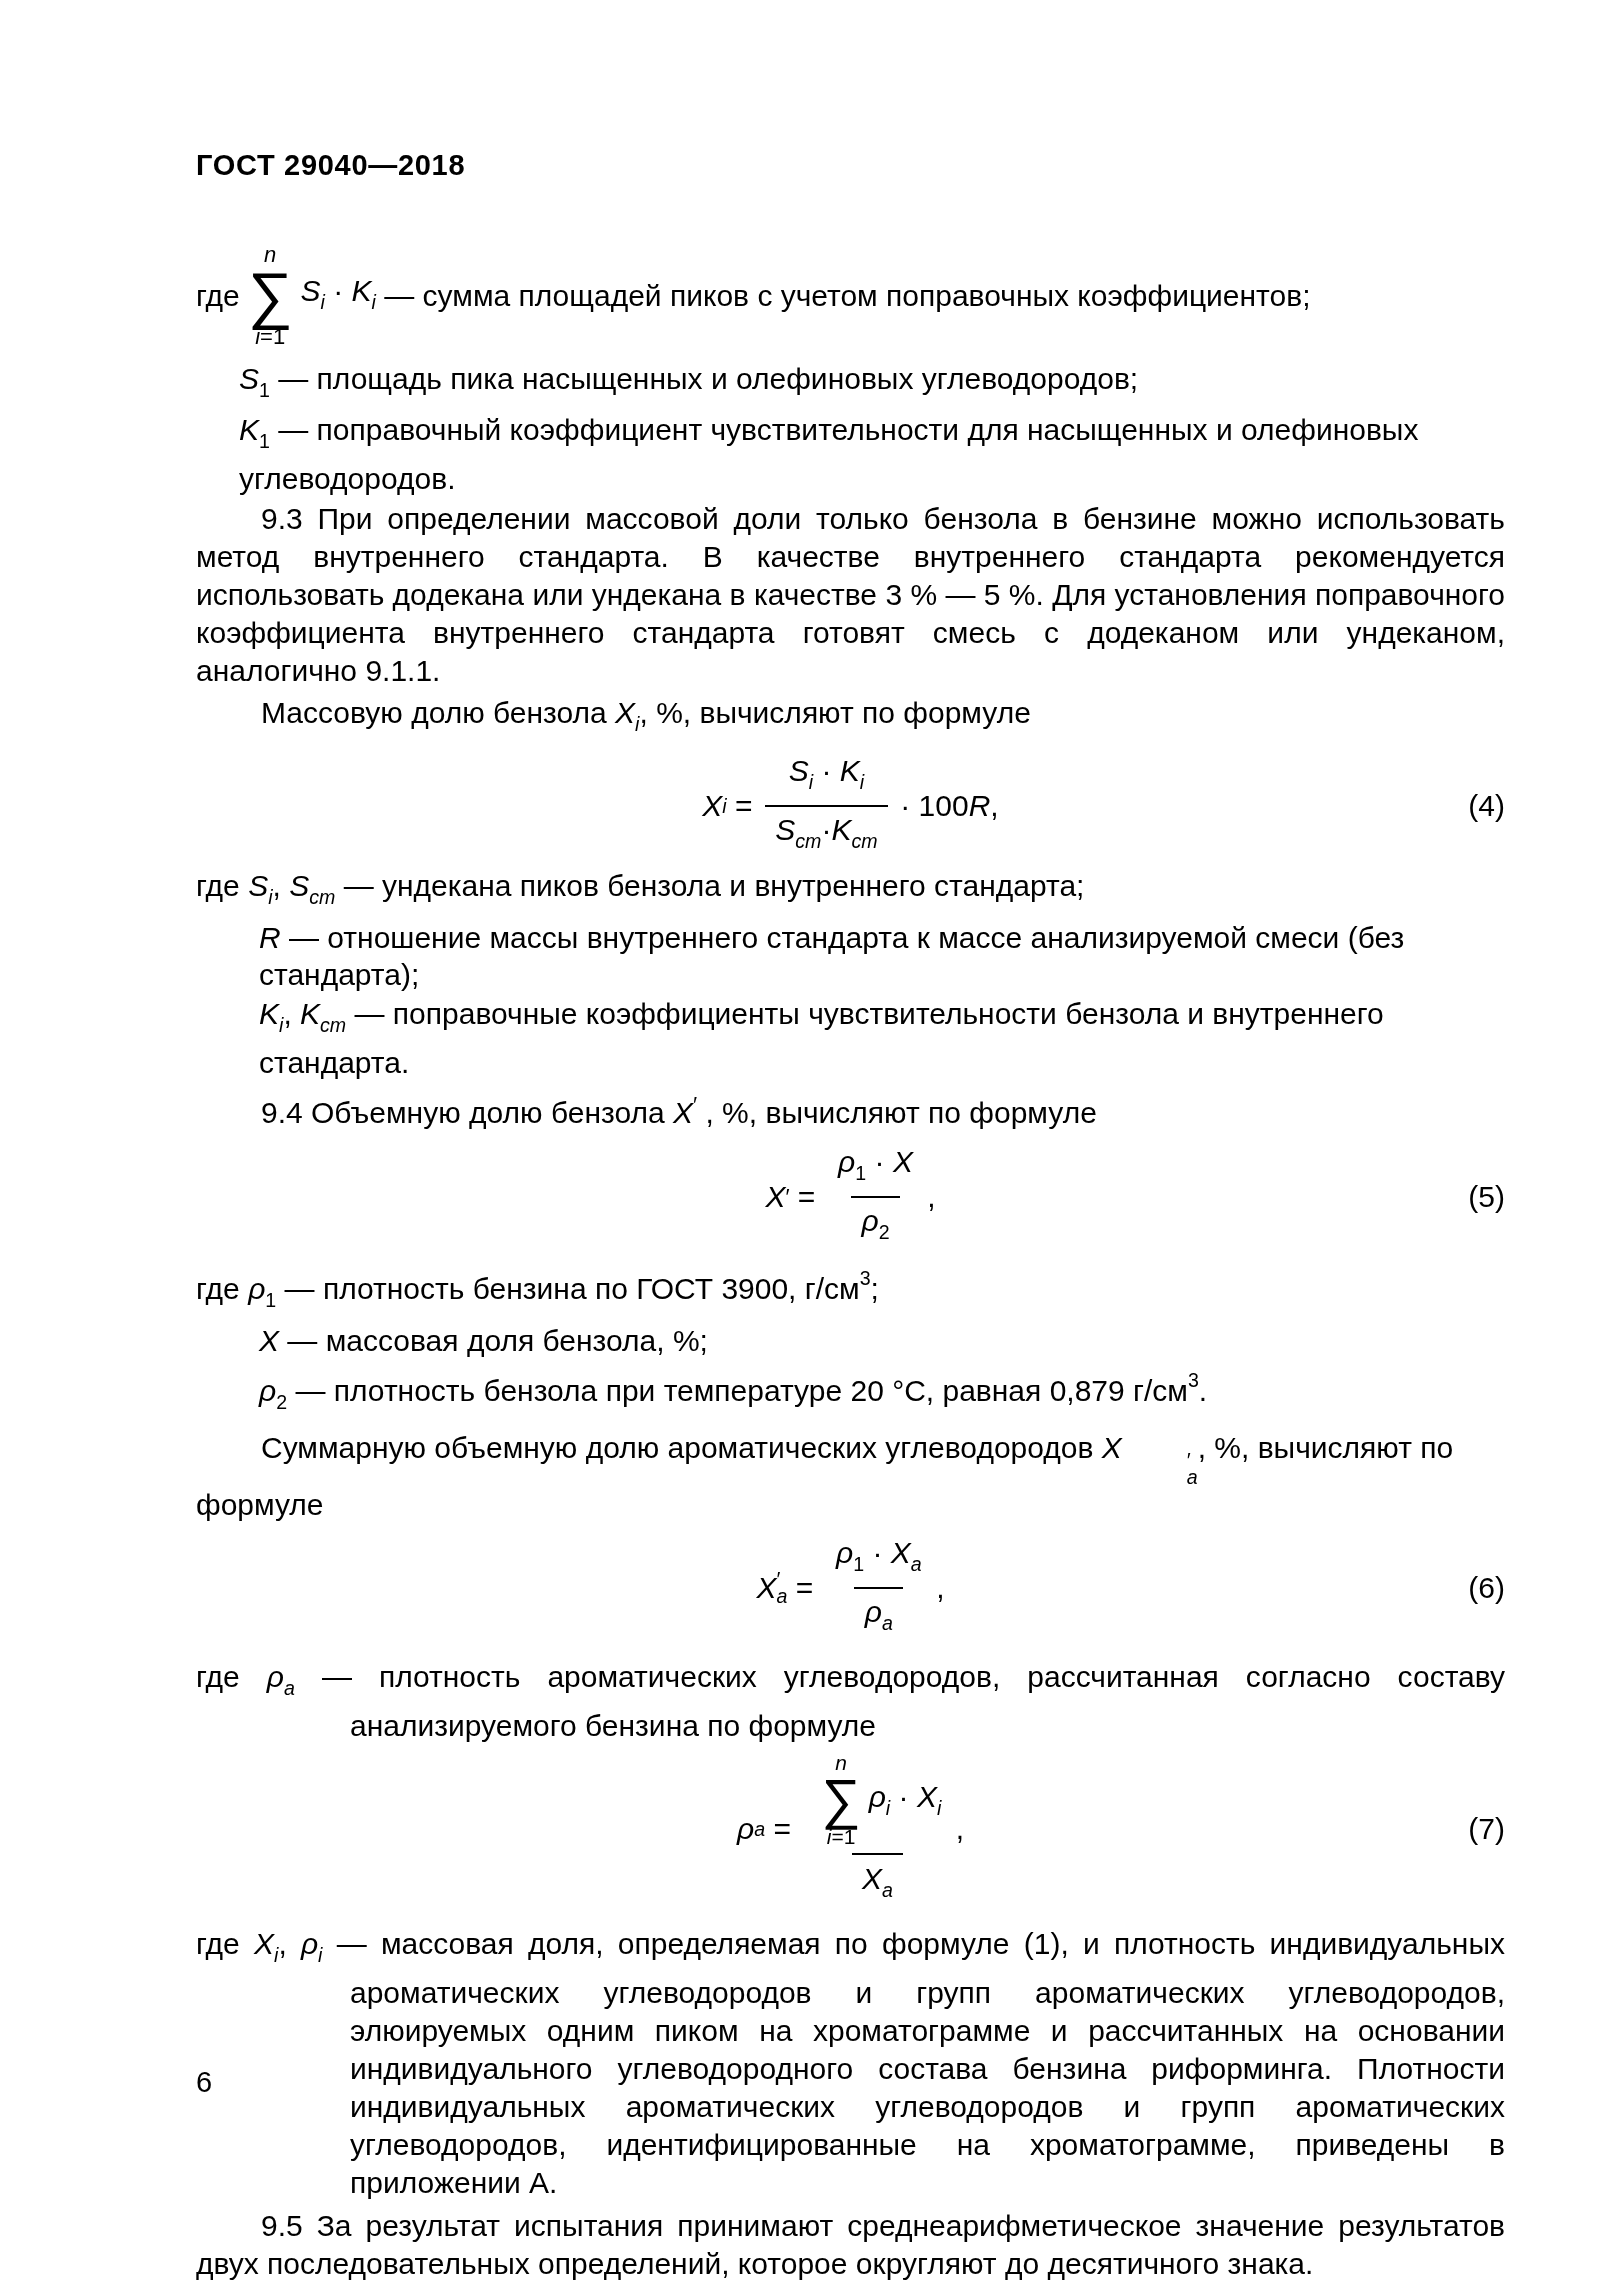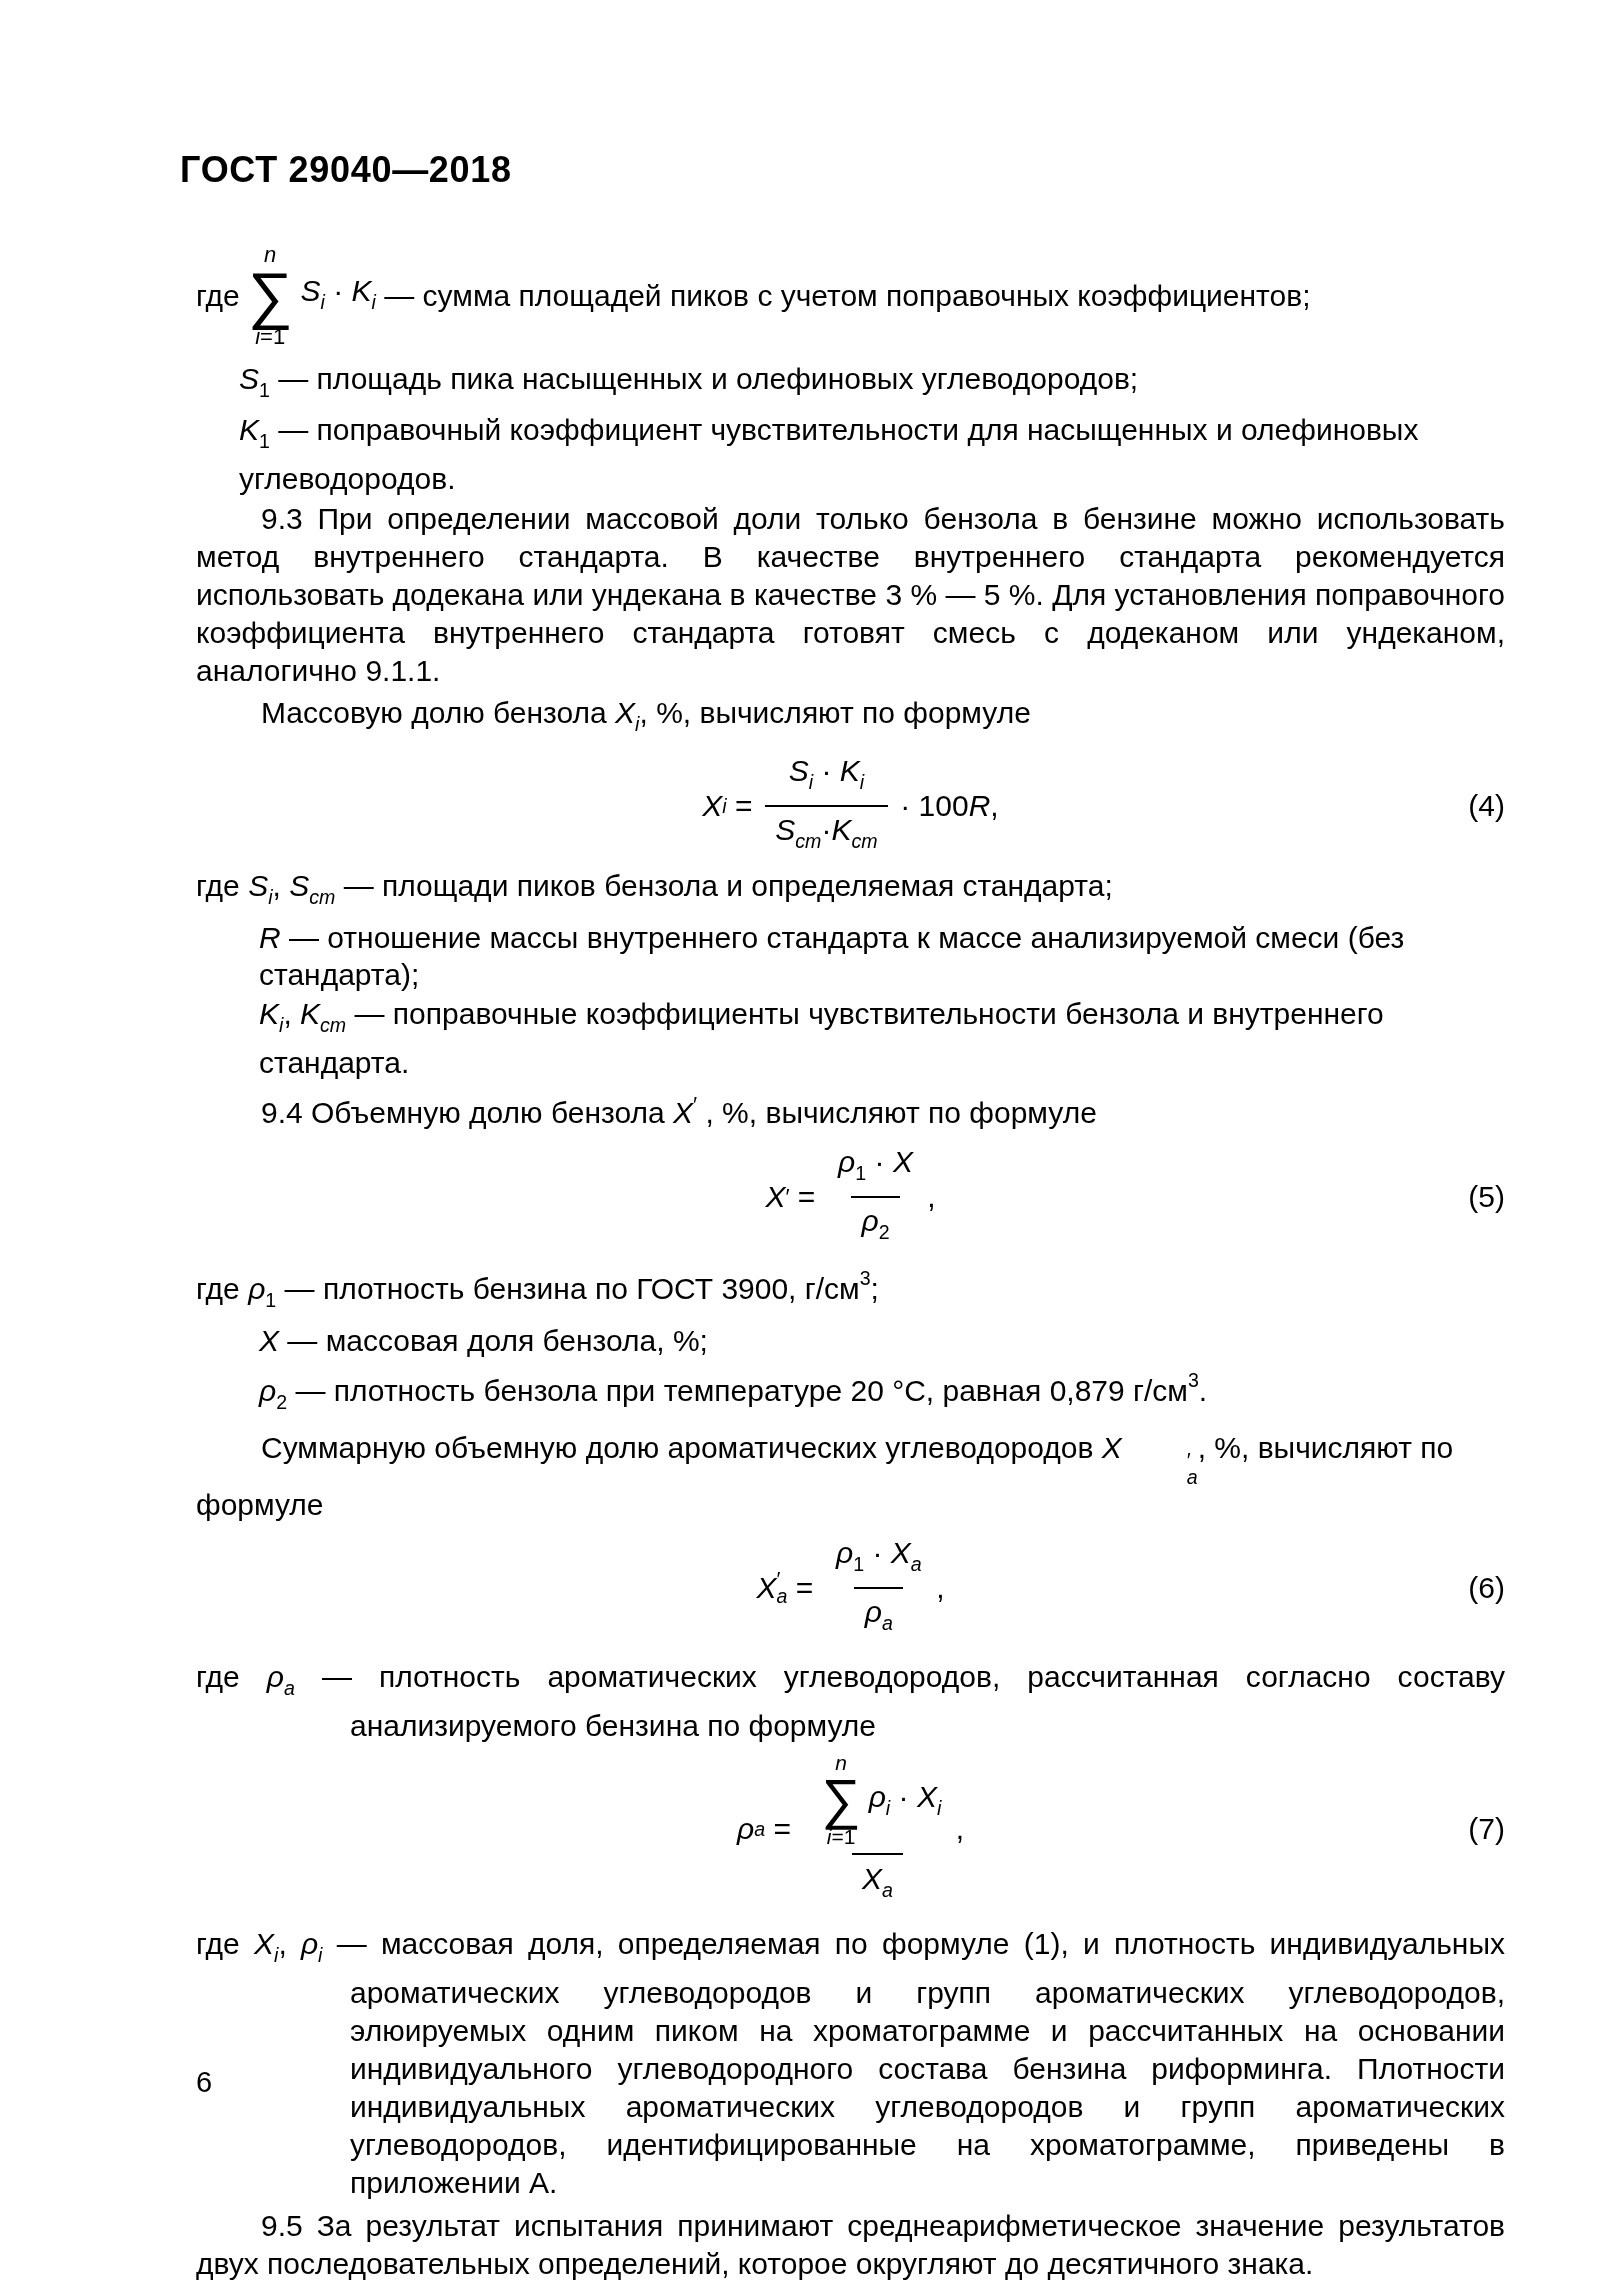--- a/index.html
+++ b/index.html
@@ -4,22 +4,22 @@
 <style>
   html,body { margin:0; padding:0; background:#ffffff; }
   .page {
     position:relative;
     width:1623px; height:2295px;
     background:#ffffff; color:#000;
     font-family:"Liberation Sans","DejaVu Sans",sans-serif;
     overflow:hidden;
   }
   .header {
-    position:absolute; left:180px; top:149px;
-    font-size:36px; font-weight:bold; letter-spacing:0.7px;
+    position:absolute; left:196px; top:149px;
+    font-size:29px; font-weight:bold; letter-spacing:0.7px;
   }
   .pagenum {
     position:absolute; left:196px; top:2066px;
     font-size:29px;
   }
   .content {
     position:absolute; left:196px; top:243px; width:1309px;
     font-size:30px; line-height:34px;
   }
   .just { text-align:justify; }
@@ -109,21 +109,21 @@
           <span class="op"> = </span>
           <span class="frac">
             <span class="nm"><span class="v">S</span><span class="sb">i</span><span class="op"> · </span><span class="v">K</span><span class="sb">i</span></span>
             <span class="dn"><span class="v">S</span><span class="sb">ст</span><span class="op">·</span><span class="v">K</span><span class="sb">ст</span></span>
           </span>
           <span class="op"> · 100</span>
           <span class="v">R</span>
           <span>,</span>
         </span><span class="eq-num">(4)</span></div>
 
-    <p class="defline"><span>где </span><span class="v">S</span><span class="sb">i</span><span>, </span><span class="v">S</span><span class="sb">ст</span><span> — площади пиков бензола и определяемая стандарта;</span></p>
+    <p class="defline"><span>где </span><span class="v">S</span><span class="sb">i</span><span>, </span><span class="v">S</span><span class="sb">ст</span><span> — ундекана пиков бензола и внутреннего стандарта;</span></p>
     <p class="defline ml72"><span class="v">R</span><span> — отношение массы внутреннего стандарта к массе анализируемой смеси (без стандарта);</span></p>
     <p class="defline ml72"><span class="v">K</span><span class="sb">i</span><span>, </span><span class="v">K</span><span class="sb">ст</span><span> — поправочные коэффициенты чувствительности бензола и внутреннего стандарта.</span></p>
 
     <p class="defline ind mt8"><span>9.4 Объемную долю бензола </span><span class="v">X</span><span class="pr">′</span><span> , %, вычисляют по формуле</span></p>
 
     <div class="eq-row eq5"><span class="eq-body">
           <span class="v">X</span>
           <span class="pr">′</span>
           <span class="op"> = </span>
           <span class="frac">

